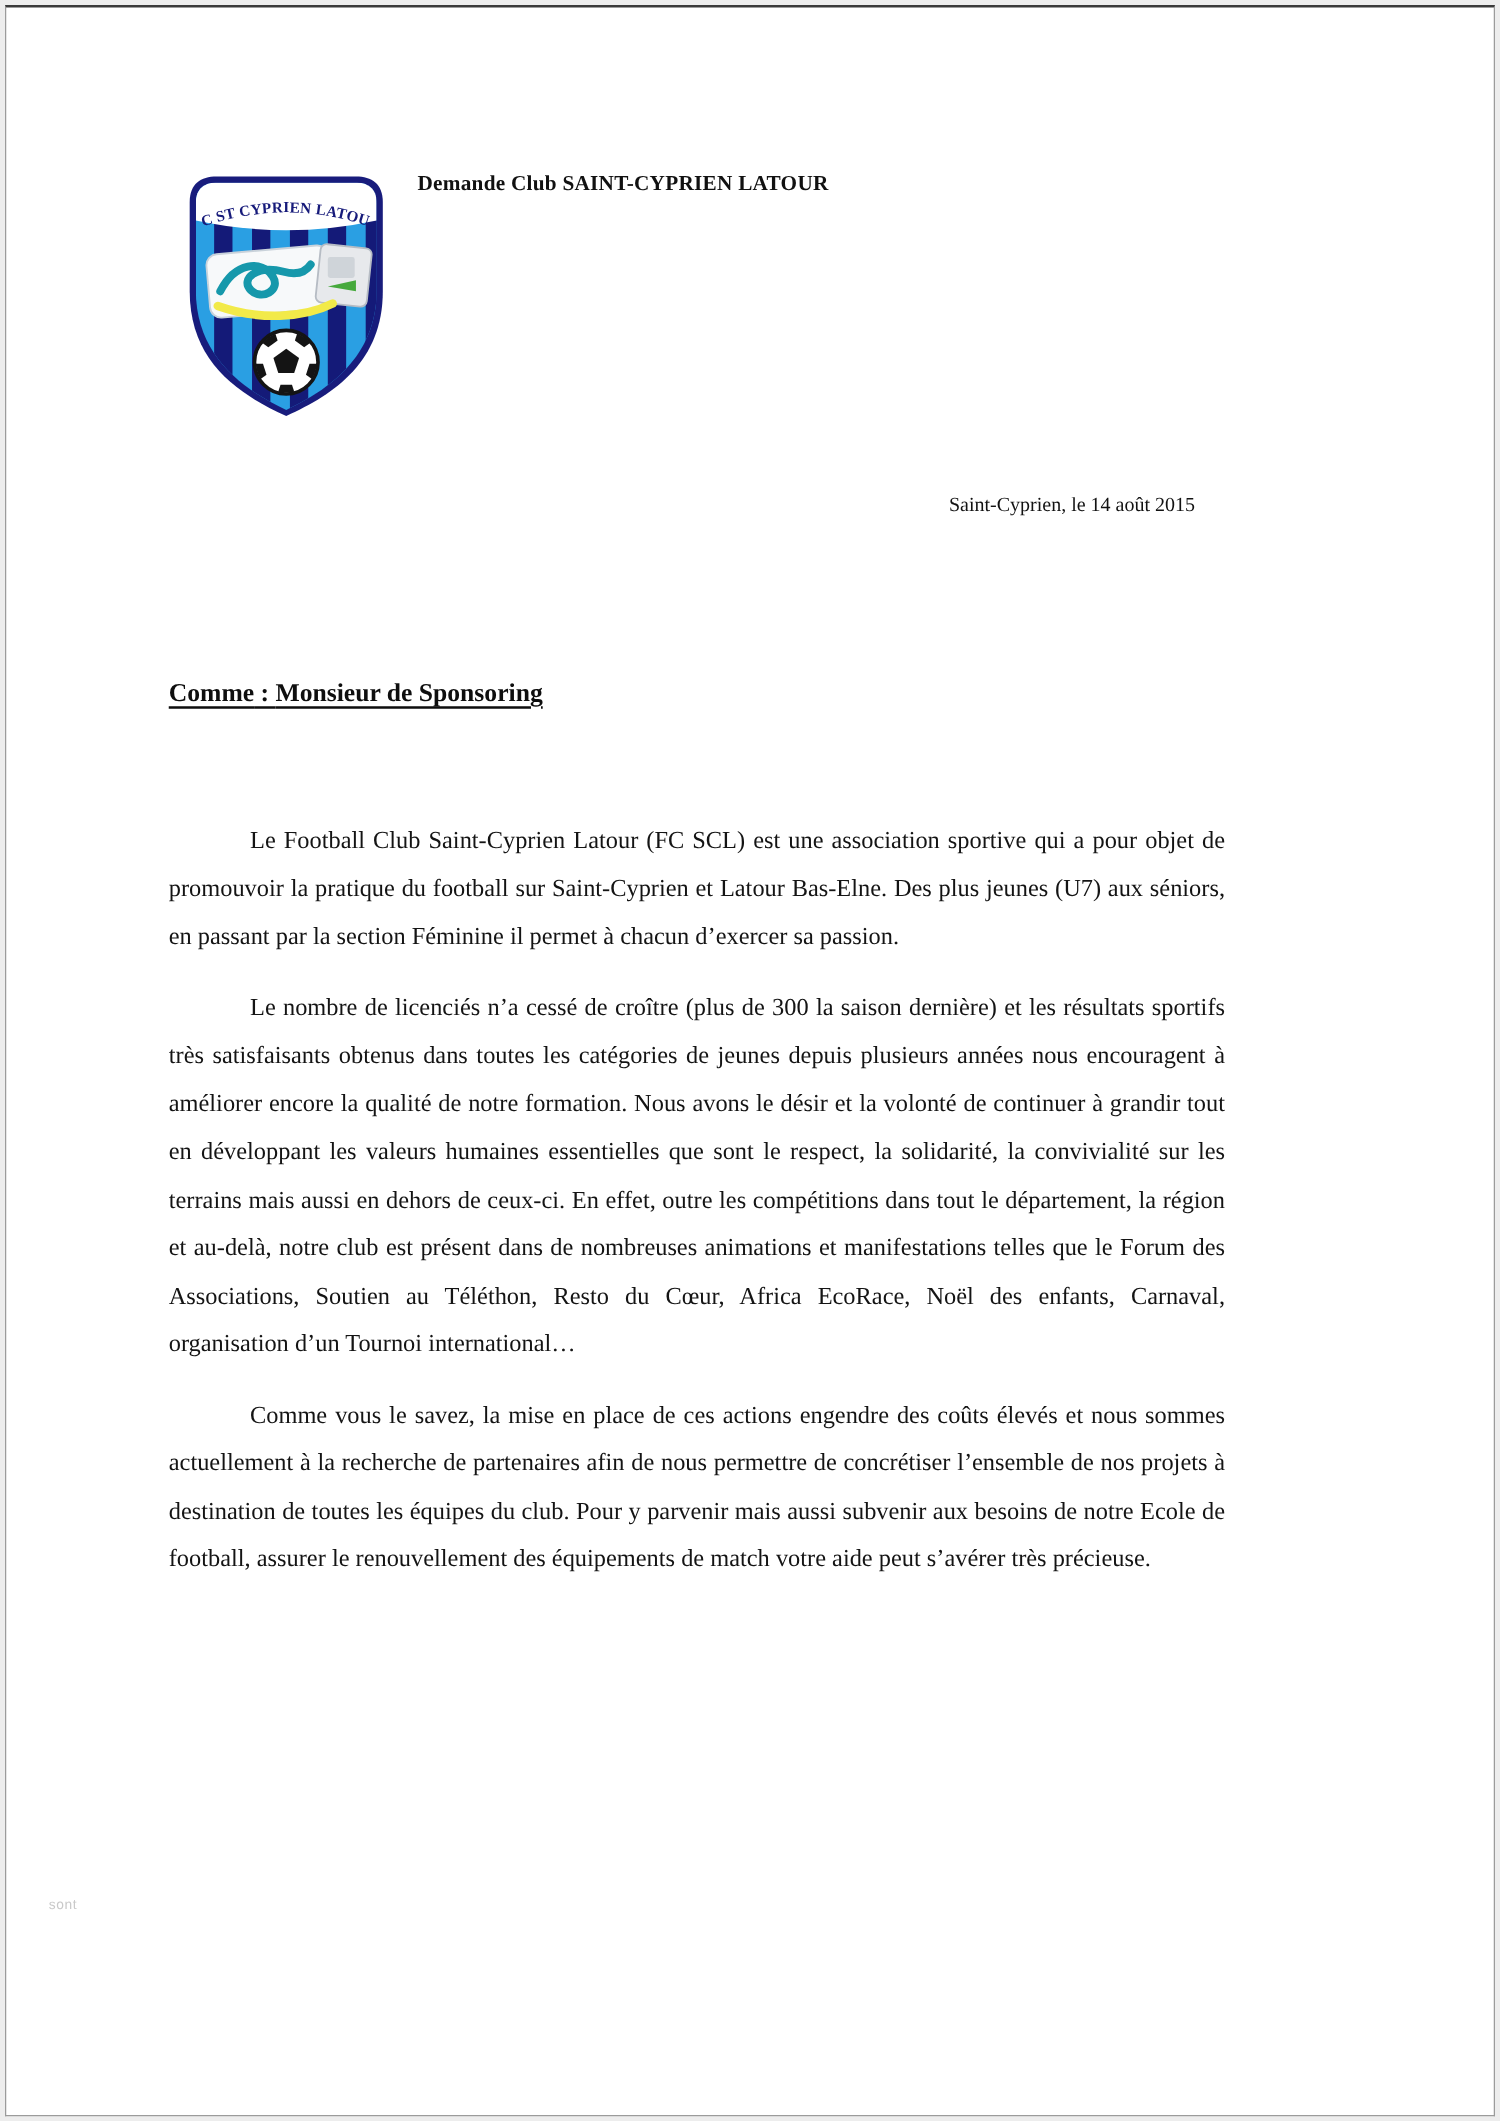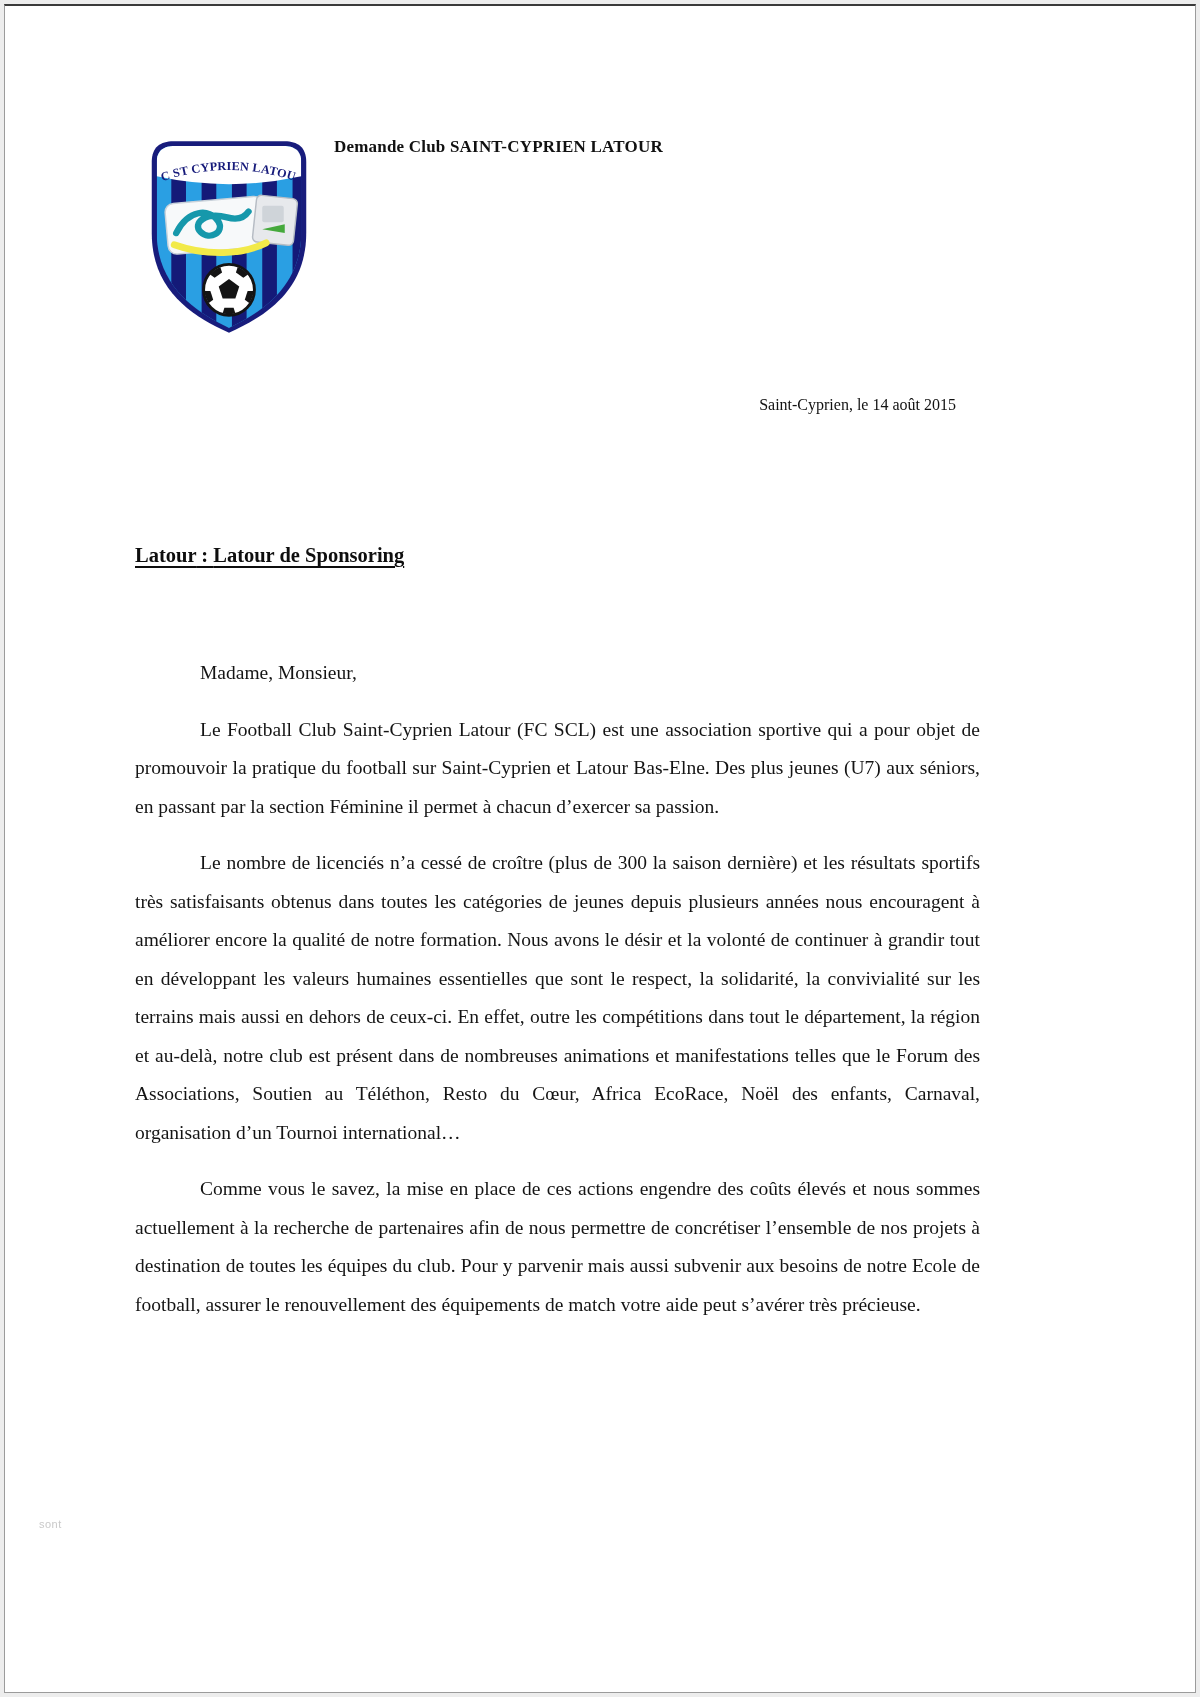--- a/index.html
+++ b/index.html
@@ -127,23 +127,22 @@
         <polygon points="0,-8 7.6,-2.5 4.7,6.5 -4.7,6.5 -7.6,-2.5" transform="rotate(252) translate(0,-25)"></polygon>
         <polygon points="0,-8 7.6,-2.5 4.7,6.5 -4.7,6.5 -7.6,-2.5" transform="rotate(324) translate(0,-25)"></polygon>
       </g>
     </g>
   </svg>
 
   <div class="club-header">Demande Club SAINT-CYPRIEN LATOUR</div>
 
   <div class="dateline">Saint-Cyprien, le 14 août 2015</div>
 
-  <div class="subject"><span class="u"><span>Latour</span><span> : </span><span>Latour de Sponsoring</span></span></div>
+  <div class="subject"><span class="u"><span>Comme</span><span> : </span><span>Monsieur de Sponsoring</span></span></div>
 
   <div class="letter-body">
-    <p class="salutation">Madame, Monsieur,</p>
     <p>Le Football Club Saint-Cyprien Latour (FC SCL) est une association sportive qui a pour objet de promouvoir la pratique du football sur Saint-Cyprien et Latour Bas-Elne. Des plus jeunes (U7) aux séniors, en passant par la section Féminine il permet à chacun d’exercer sa passion.</p>
     <p>Le nombre de licenciés n’a cessé de croître (plus de 300 la saison dernière) et les résultats sportifs très satisfaisants obtenus dans toutes les catégories de jeunes depuis plusieurs années nous encouragent à améliorer encore la qualité de notre formation. Nous avons le désir et la volonté de continuer à grandir tout en développant les valeurs humaines essentielles que sont le respect, la solidarité, la convivialité sur les terrains mais aussi en dehors de ceux-ci. En effet, outre les compétitions dans tout le département, la région et au-delà, notre club est présent dans de nombreuses animations et manifestations telles que le Forum des Associations, Soutien au Téléthon, Resto du Cœur, Africa EcoRace, Noël des enfants, Carnaval, organisation d’un Tournoi international…</p>
     <p>Comme vous le savez, la mise en place de ces actions engendre des coûts élevés et nous sommes actuellement à la recherche de partenaires afin de nous permettre de concrétiser l’ensemble de nos projets à destination de toutes les équipes du club. Pour y parvenir mais aussi subvenir aux besoins de notre Ecole de football,  assurer le renouvellement des équipements de match votre aide peut s’avérer très précieuse.</p>
   </div>
 
   <div class="watermark">sont</div>
 </div>
 
 </body></html>

